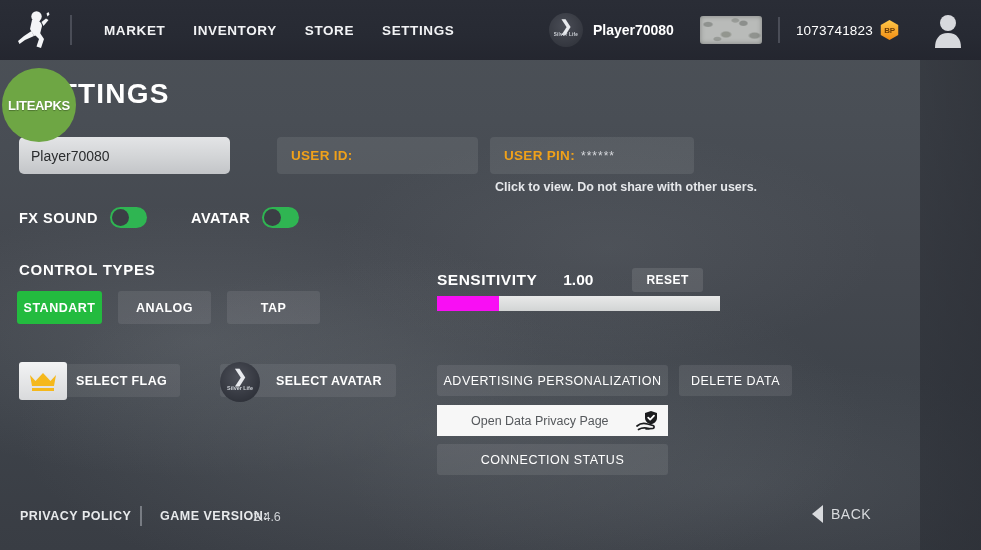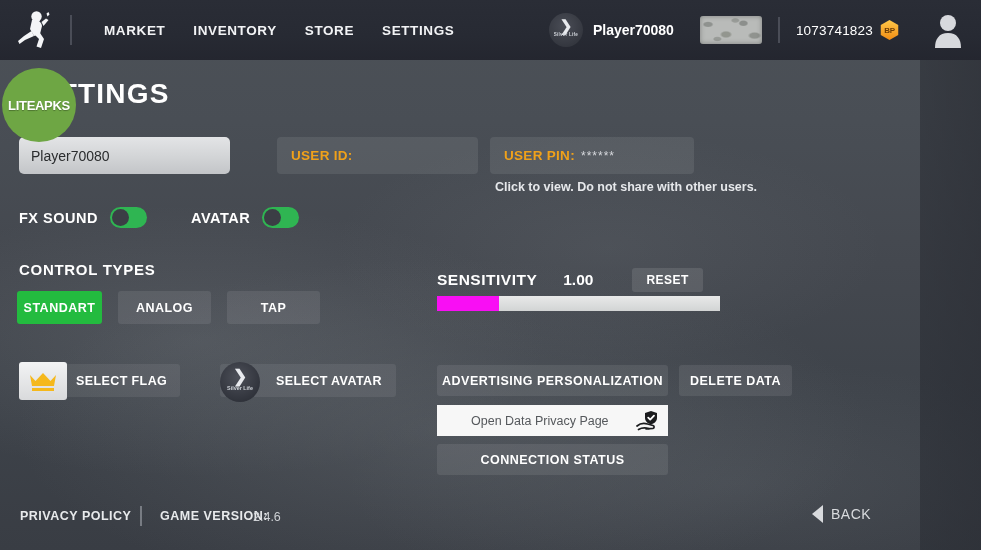--- a/index.html
+++ b/index.html
@@ -405,21 +405,21 @@
   }
 
   
   .act-btn {
     position: absolute;
     border-radius: 3px;
     border: none;
     background: rgba(255,255,255,0.085);
     color: #ffffff;
     font-size: 12.5px;
-    font-weight: bold;
+    font-weight: normal;
     letter-spacing: 0.5px;
     display: flex; align-items: center; justify-content: center;
     cursor: pointer;
     z-index: 3;
     font-family: "Liberation Sans", sans-serif;
   }
   #ad-person-btn    { left: 437px; top: 365px; width: 231px; height: 31px; }
   #delete-data-btn  { left: 679px; top: 365px; width: 113px; height: 31px; }
   #conn-status-btn  { left: 437px; top: 444px; width: 231px; height: 31px; }
 

